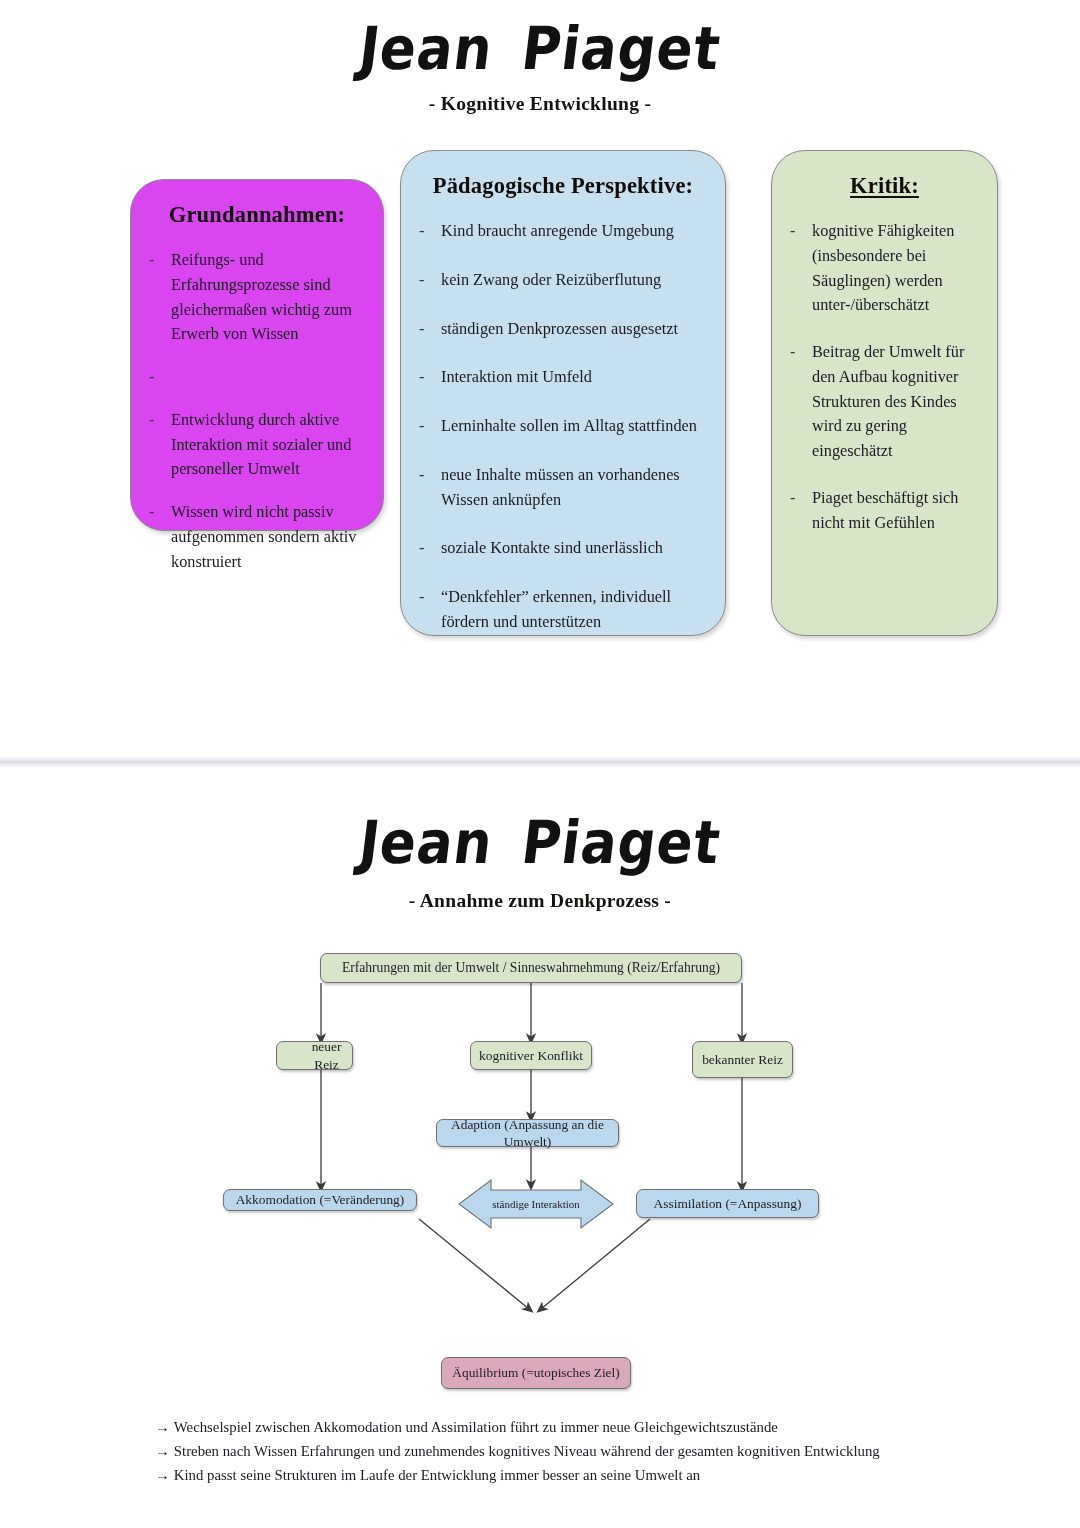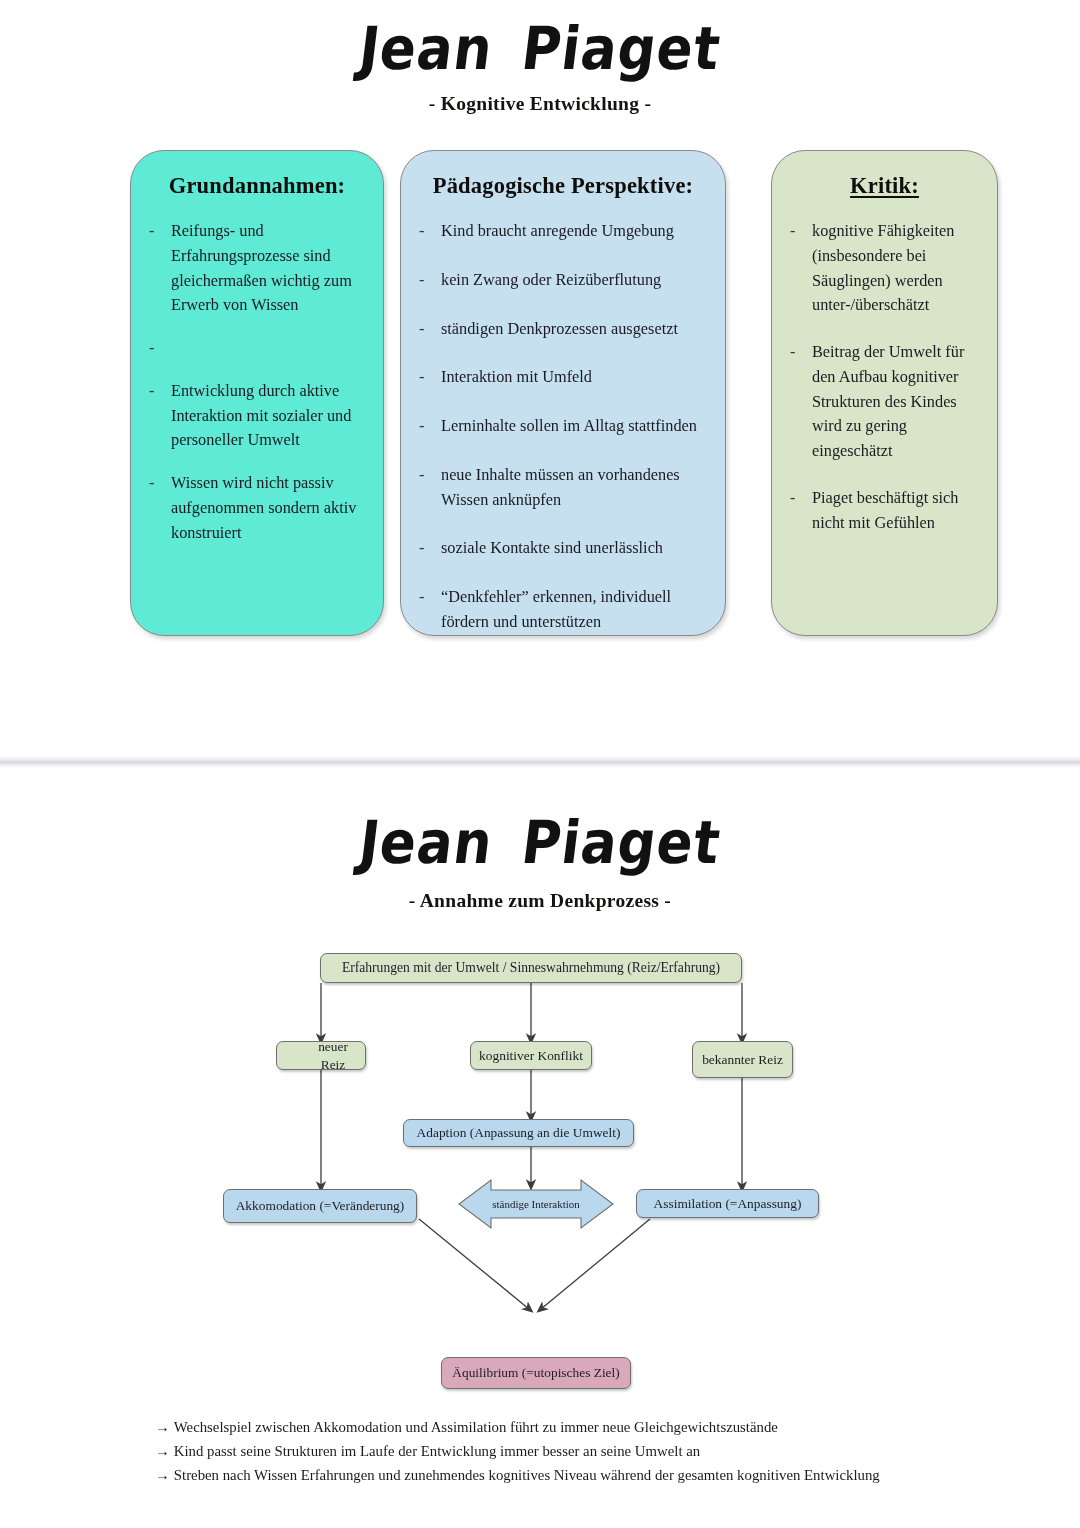--- a/index.html
+++ b/index.html
@@ -69,21 +69,21 @@
     height: 490px;
   }
   .card {
     position: absolute;
     top: 0;
     border-radius: 34px;
     border: 1px solid #8a8a8a;
     box-shadow: 2px 3px 4px rgba(0,0,0,0.17);
     padding: 22px 18px 14px 18px;
   }
-  .card-0 { left: 130px;  width: 254px; height: 486px; background: #5eead4; }
+  .card-0 { left: 130px;  width: 254px; height: 352px; background: #d946ef; margin-top: 29px; }
   .card-1 { left: 400px;  width: 326px; height: 486px; background: #c6e0ef; }
   .card-2 { left: 771px;  width: 227px; height: 486px; background: #d8e5c9; }
 
   .card-title {
     text-align: center;
     font-family: "Liberation Serif", serif;
     font-weight: 700;
     font-size: 22.5px;
     color: #100d0c;
     margin-bottom: 20px;
@@ -129,25 +129,25 @@
     text-align: center;
     box-shadow: 1px 2px 2.5px rgba(0,0,0,0.22);
     line-height: 1.3;
     padding: 2px 8px;
   }
   .node.green { background: #d9e5c9; }
   .node.blue  { background: #b9d8ee; }
   .node.pink  { background: #d9a8bb; }
 
   .n-erfahrungen { left: 320px; top: 0px;   width: 422px; height: 30px; font-size: 13.6px; }
-  .n-neuer       { left: 276px; top: 88px;  width: 90px;  height: 29px; padding-left: 32px; }
+  .n-neuer       { left: 276px; top: 88px;  width: 77px;  height: 29px; padding-left: 32px; }
   .n-konflikt    { left: 470px; top: 88px;  width: 122px; height: 29px; }
   .n-bekannter   { left: 692px; top: 88px;  width: 101px; height: 37px; }
-  .n-adaption    { left: 403px; top: 166px; width: 231px; height: 28px; }
-  .n-akkomod     { left: 223px; top: 236px; width: 194px; height: 34px; }
+  .n-adaption    { left: 436px; top: 166px; width: 183px; height: 28px; }
+  .n-akkomod     { left: 223px; top: 236px; width: 194px; height: 22px; }
   .n-assimil     { left: 636px; top: 236px; width: 183px; height: 29px; }
   .n-aequilibration { left: 406px; top: 359px; width: 259px; height: 41px; flex-direction: column; font-size: 12.6px; }
   .n-aequilibrium   { left: 441px; top: 404px; width: 190px; height: 32px; }
 
   .diagram svg.wires {
     position: absolute;
     left: 0; top: 0;
     width: 1080px;
     height: 430px;
     overflow: visible;
@@ -339,20 +339,20 @@
 
     <div class="node pink n-aequilibrium">Äquilibrium (=utopisches Ziel)</div>
 
   </div>
 
   <div class="footnotes">
     <div class="footnote">
       <span class="arrow">→</span><span>Wechselspiel zwischen Akkomodation und Assimilation führt zu  immer neue Gleichgewichtszustände</span>
     </div>
     <div class="footnote">
+      <span class="arrow">→</span><span>Streben nach Wissen Erfahrungen und zunehmendes kognitives Niveau während der gesamten kognitiven Entwicklung</span>
+    </div>
+    <div class="footnote">
       <span class="arrow">→</span><span>Kind passt seine Strukturen im Laufe der Entwicklung immer besser an seine Umwelt an</span>
     </div>
-    <div class="footnote">
-      <span class="arrow">→</span><span>Streben nach Wissen Erfahrungen und zunehmendes kognitives Niveau während der gesamten kognitiven Entwicklung</span>
-    </div>
   </div>
 
 </div>
 
 </body></html>

